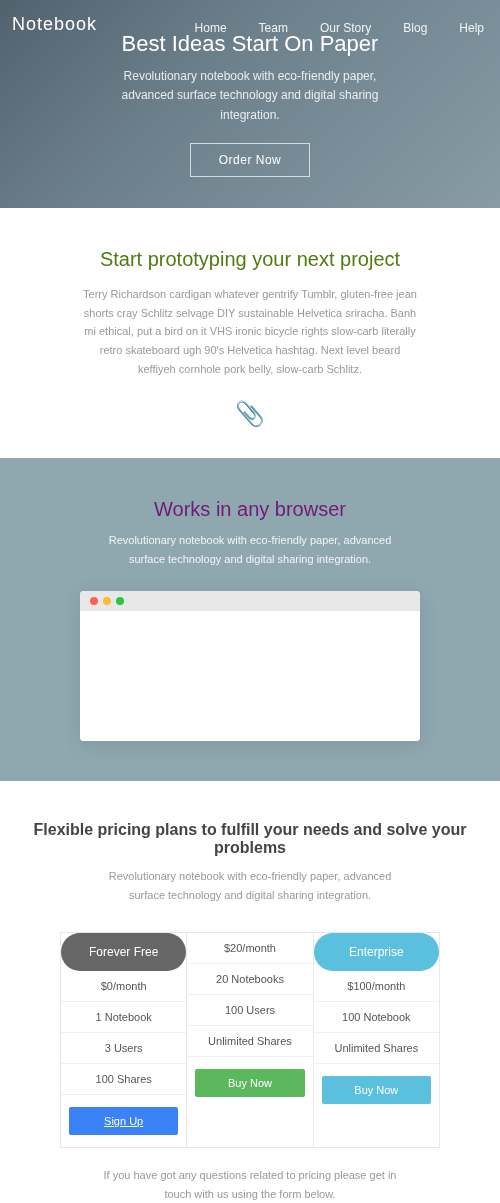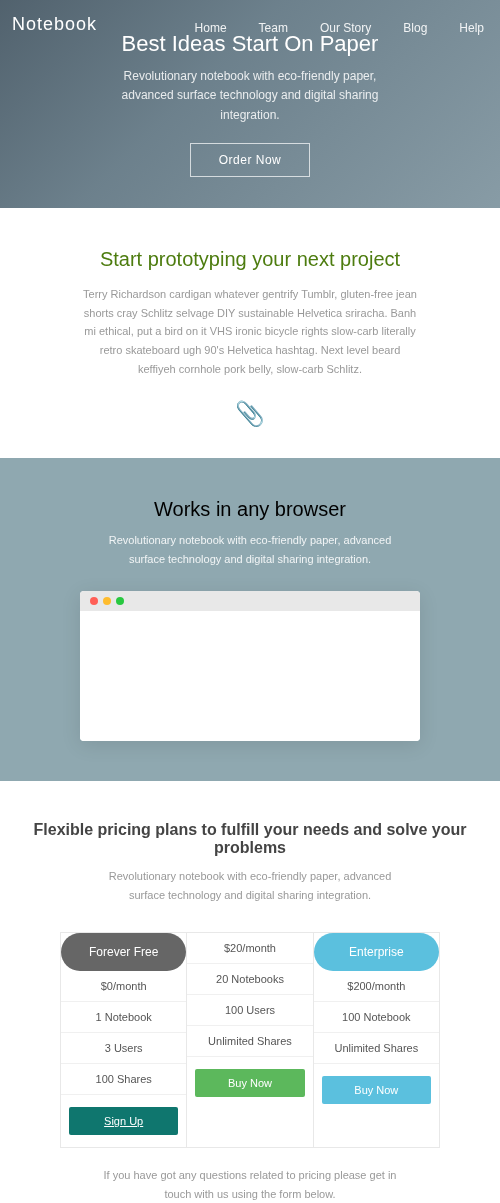--- a/index.html
+++ b/index.html
@@ -62,21 +62,21 @@
     .section-prototype h2 { font-size: 20px; font-weight: 400; color: #4d7c0f; margin-bottom: 14px; }
     .section-prototype p { font-size: 11px; color: #999; line-height: 1.7; max-width: 340px; margin: 0 auto 22px; }
     .paperclip-icon { font-size: 24px; color: #ccc; margin-top: 8px; }
 
     
     .section-browser {
       background: #8fa8b0;
       padding: 40px 30px;
       text-align: center;
     }
-    .section-browser h2 { font-size: 20px; font-weight: 400; color: #000000; margin-bottom: 10px; }
+    .section-browser h2 { font-size: 20px; font-weight: 400; color: #701a75; margin-bottom: 10px; }
     .section-browser p { font-size: 11px; color: rgba(255,255,255,0.88); line-height: 1.7; max-width: 300px; margin: 0 auto 22px; }
     .browser-window {
       background: #fff;
       border-radius: 4px;
       overflow: hidden;
       max-width: 340px;
       margin: 0 auto;
       box-shadow: 0 4px 20px rgba(0,0,0,0.1);
     }
     .browser-bar {
@@ -140,21 +140,21 @@
     .pricing-btn-wrap { padding: 12px 8px; }
     .pricing-btn {
       width: 100%;
       padding: 8px 4px;
       font-size: 11px;
       color: #fff;
       border: none;
       cursor: pointer;
       border-radius: 2px;
     }
-    .btn-dark { background: #0f766e; text-decoration: underline; }
+    .btn-dark { background: #3b82f6; text-decoration: underline; }
     .btn-green { background: #5cb85c; }
     .btn-teal { background: #5bc0de; }
     .pricing-note { font-size: 10px; color: #aaa; line-height: 1.6; margin-top: 8px; }
   </style>
 </head>
 <body>
 
 <nav>
   <span class="nav-logo">Notebook</span>
   <div class="nav-links">
@@ -221,21 +221,21 @@
       <div class="pricing-row">Unlimited Shares</div>
       <div class="pricing-btn-wrap">
         <button class="pricing-btn btn-green">Buy Now</button>
       </div>
     </div>
 
     <div class="pricing-col">
       <div class="pricing-header header-teal">
         <span>Enterprise</span>
       </div>
-      <div class="pricing-row">$200/month</div>
+      <div class="pricing-row">$100/month</div>
       <div class="pricing-row">100 Notebook</div>
       <div class="pricing-row">Unlimited Shares</div>
       <div class="pricing-btn-wrap">
         <button class="pricing-btn btn-teal">Buy Now</button>
       </div>
     </div>
   </div>
 
   <p class="pricing-note">If you have got any questions related to pricing please get in touch with us using the form below.</p>
 </section>

